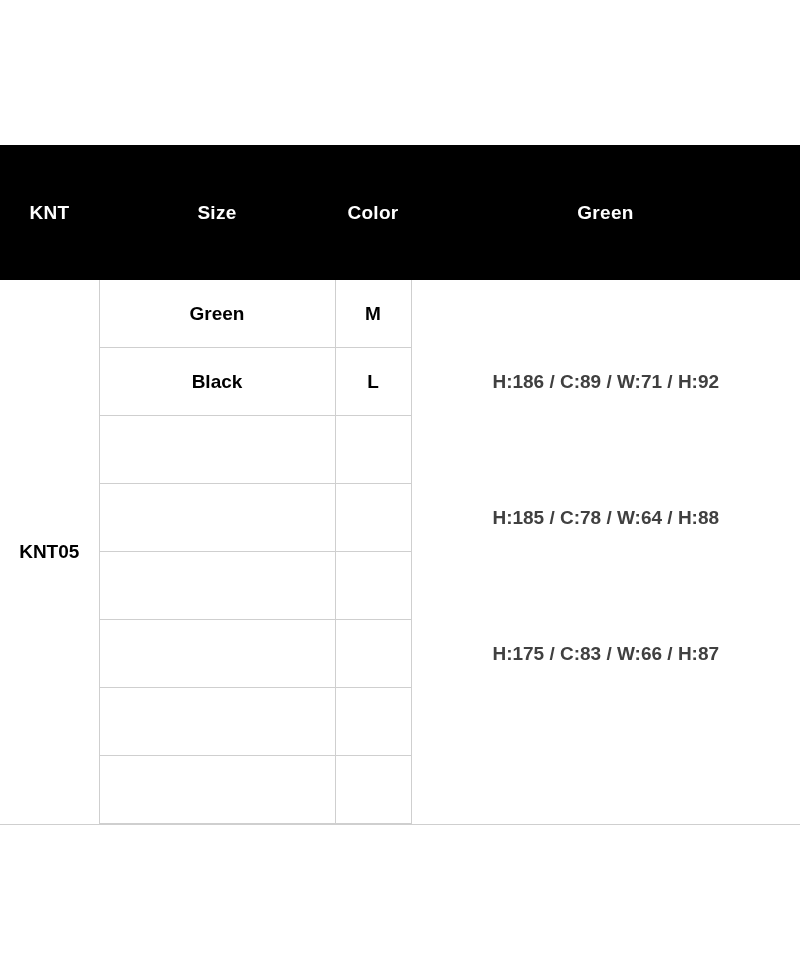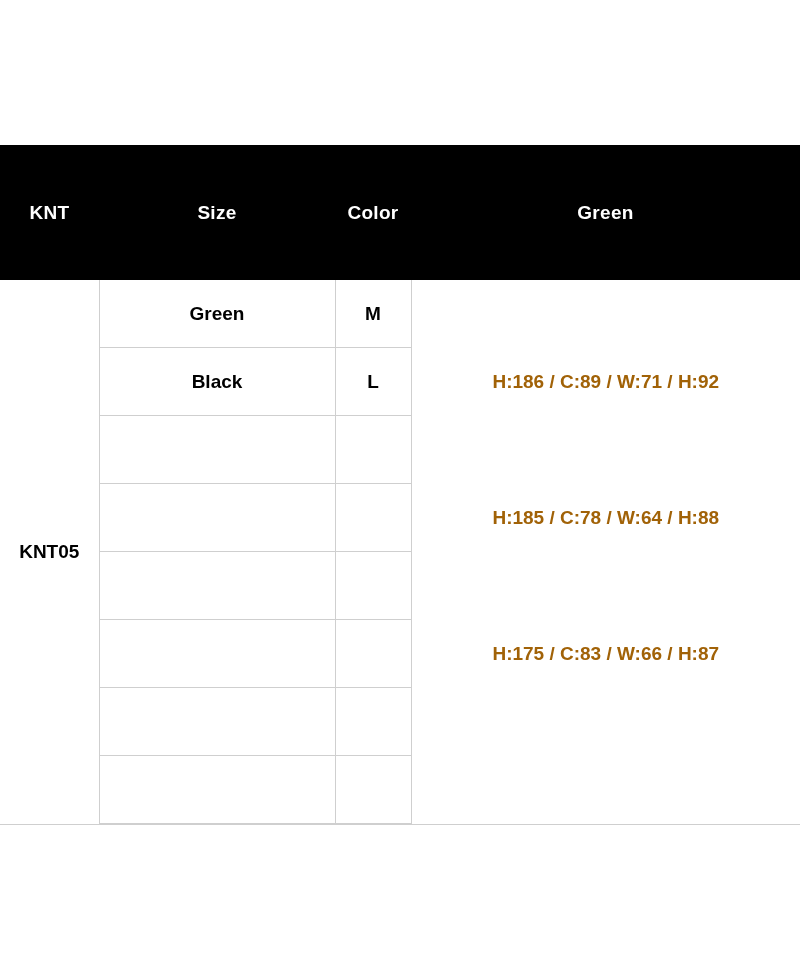--- a/index.html
+++ b/index.html
@@ -79,21 +79,21 @@
   .model-band {
     background: #bdbdbd;
     color: #ffffff;
     font-size: 19px;
     letter-spacing: 0.8px;
     border-bottom: none !important;
     border-right: none !important;
   }
   .model-measure {
     background: #ffffff;
-    color: #a16207;
+    color: #404040;
     font-size: 19px;
     border-bottom: none !important;
     border-right: none !important;
   }
   .model-blank-grey {
     background: #bdbdbd;
     border-bottom: none !important;
     border-right: none !important;
   }
   .model-blank-white {

